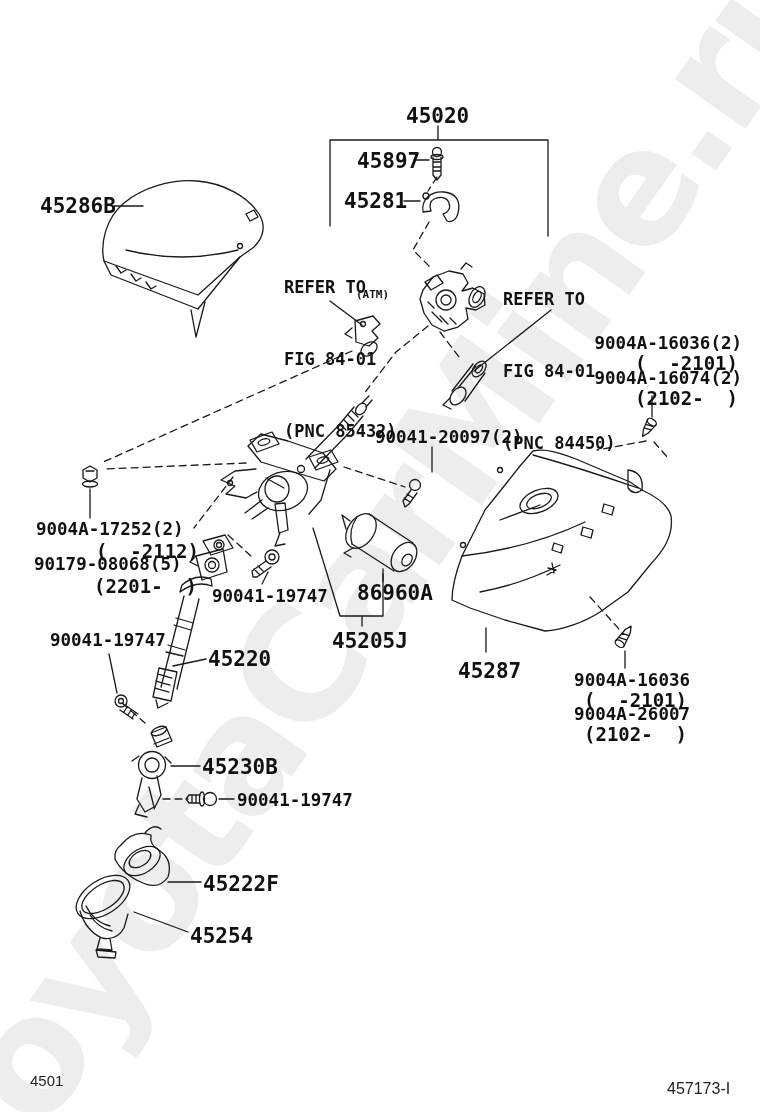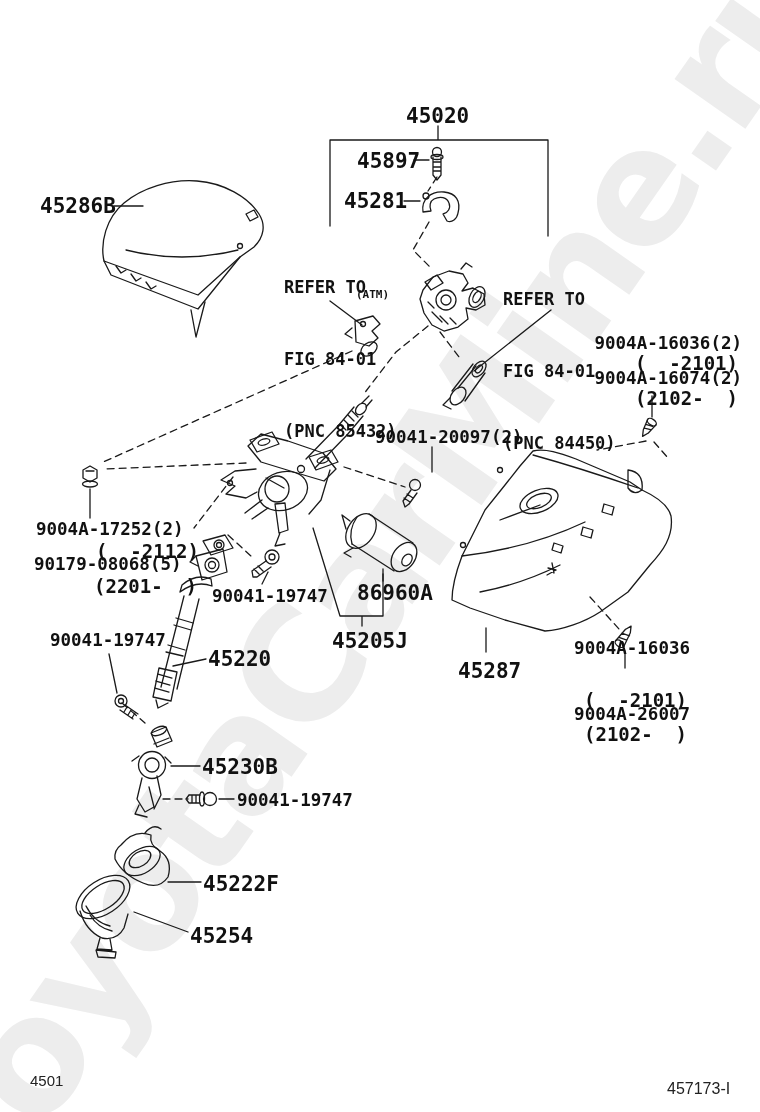--- a/index.html
+++ b/index.html
@@ -264,21 +264,21 @@
   <div class="lbl long" style="left:34px;top:555px">90179-08068(5)</div>
   <div class="lbl sub" style="left:94px;top:576px">(2201-  )</div>
 
   <div class="lbl long" style="left:212px;top:587px">90041-19747</div>
   <div class="lbl" style="left:357px;top:582px">86960A</div>
   <div class="lbl" style="left:332px;top:630px">45205J</div>
   <div class="lbl" style="left:208px;top:648px">45220</div>
   <div class="lbl long" style="left:50px;top:631px">90041-19747</div>
   <div class="lbl" style="left:458px;top:660px">45287</div>
 
-  <div class="lbl long ra" style="right:70px;top:639px">9004A-16036</div>
+  <div class="lbl long ra" style="right:70px;top:671px">9004A-16036</div>
   <div class="lbl sub ra" style="right:73px;top:690px">(  -2101)</div>
   <div class="lbl long ra" style="right:70px;top:705px">9004A-26007</div>
   <div class="lbl sub ra" style="right:73px;top:724px">(2102-  )</div>
 
   <div class="lbl" style="left:202px;top:756px">45230B</div>
   <div class="lbl long" style="left:237px;top:791px">90041-19747</div>
   <div class="lbl" style="left:203px;top:873px">45222F</div>
   <div class="lbl" style="left:190px;top:925px">45254</div>
 
   <div class="foot" style="left:30px;top:1072px">4501</div>

